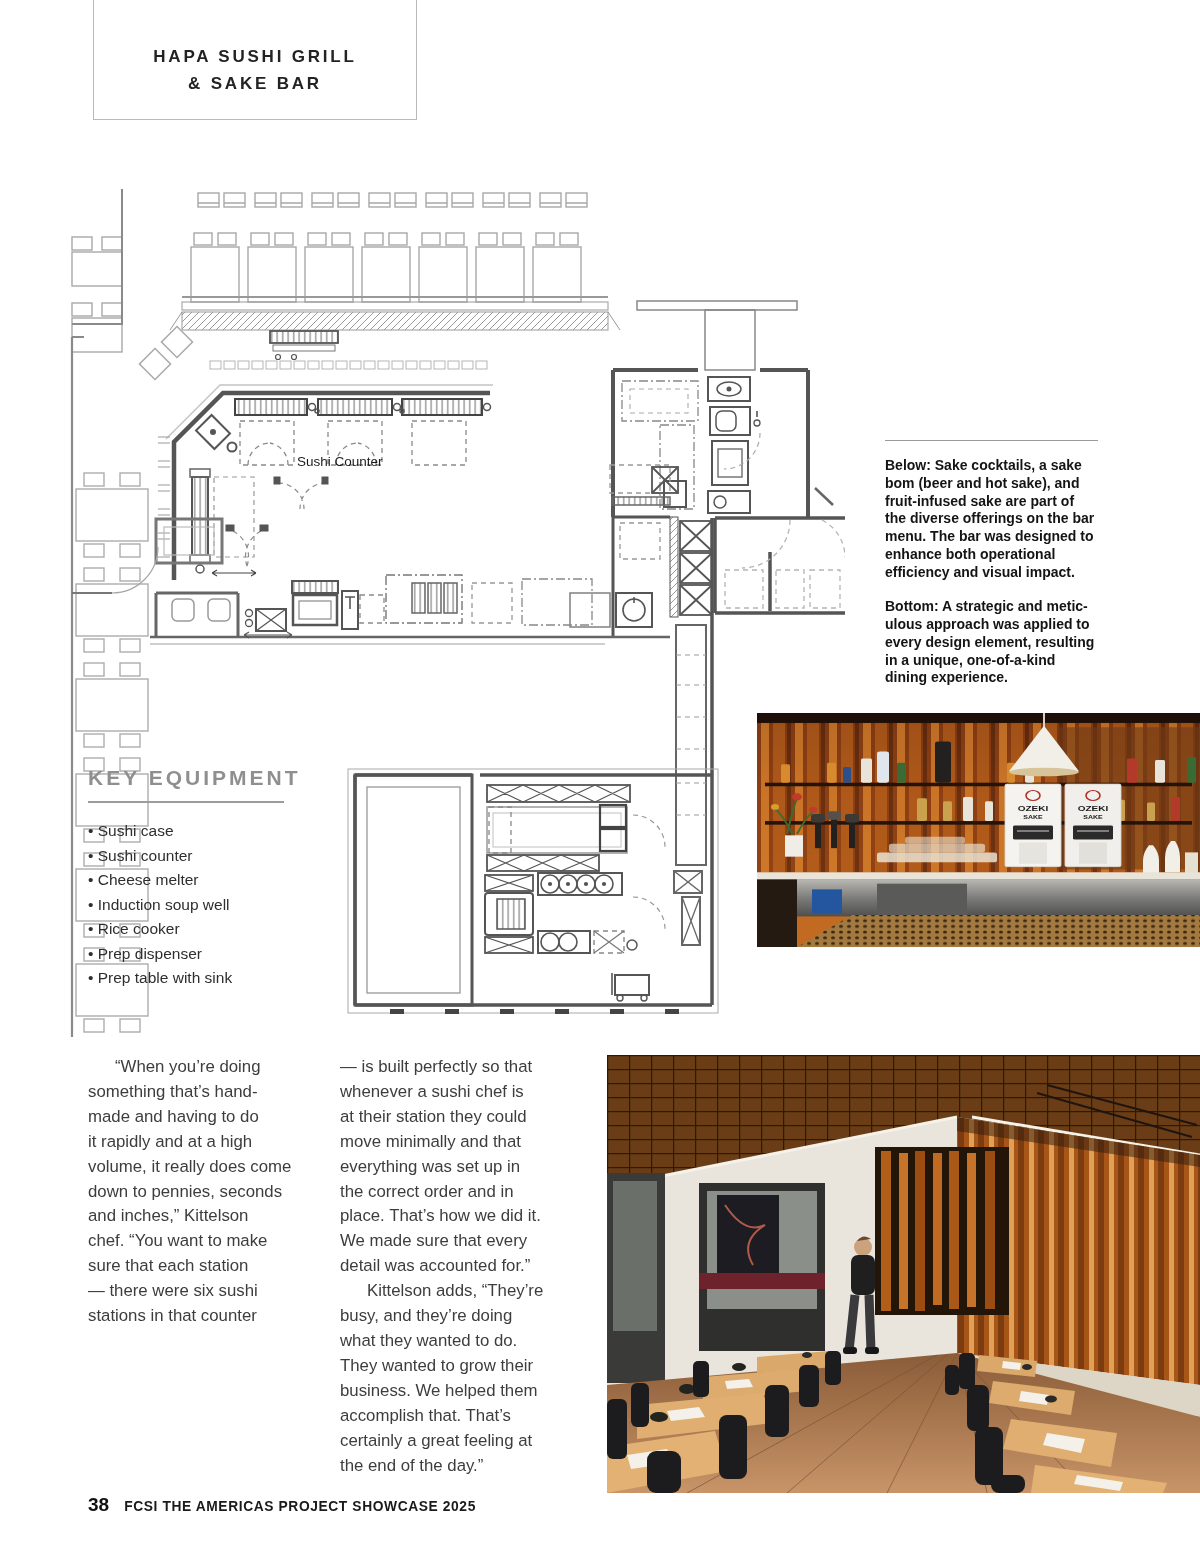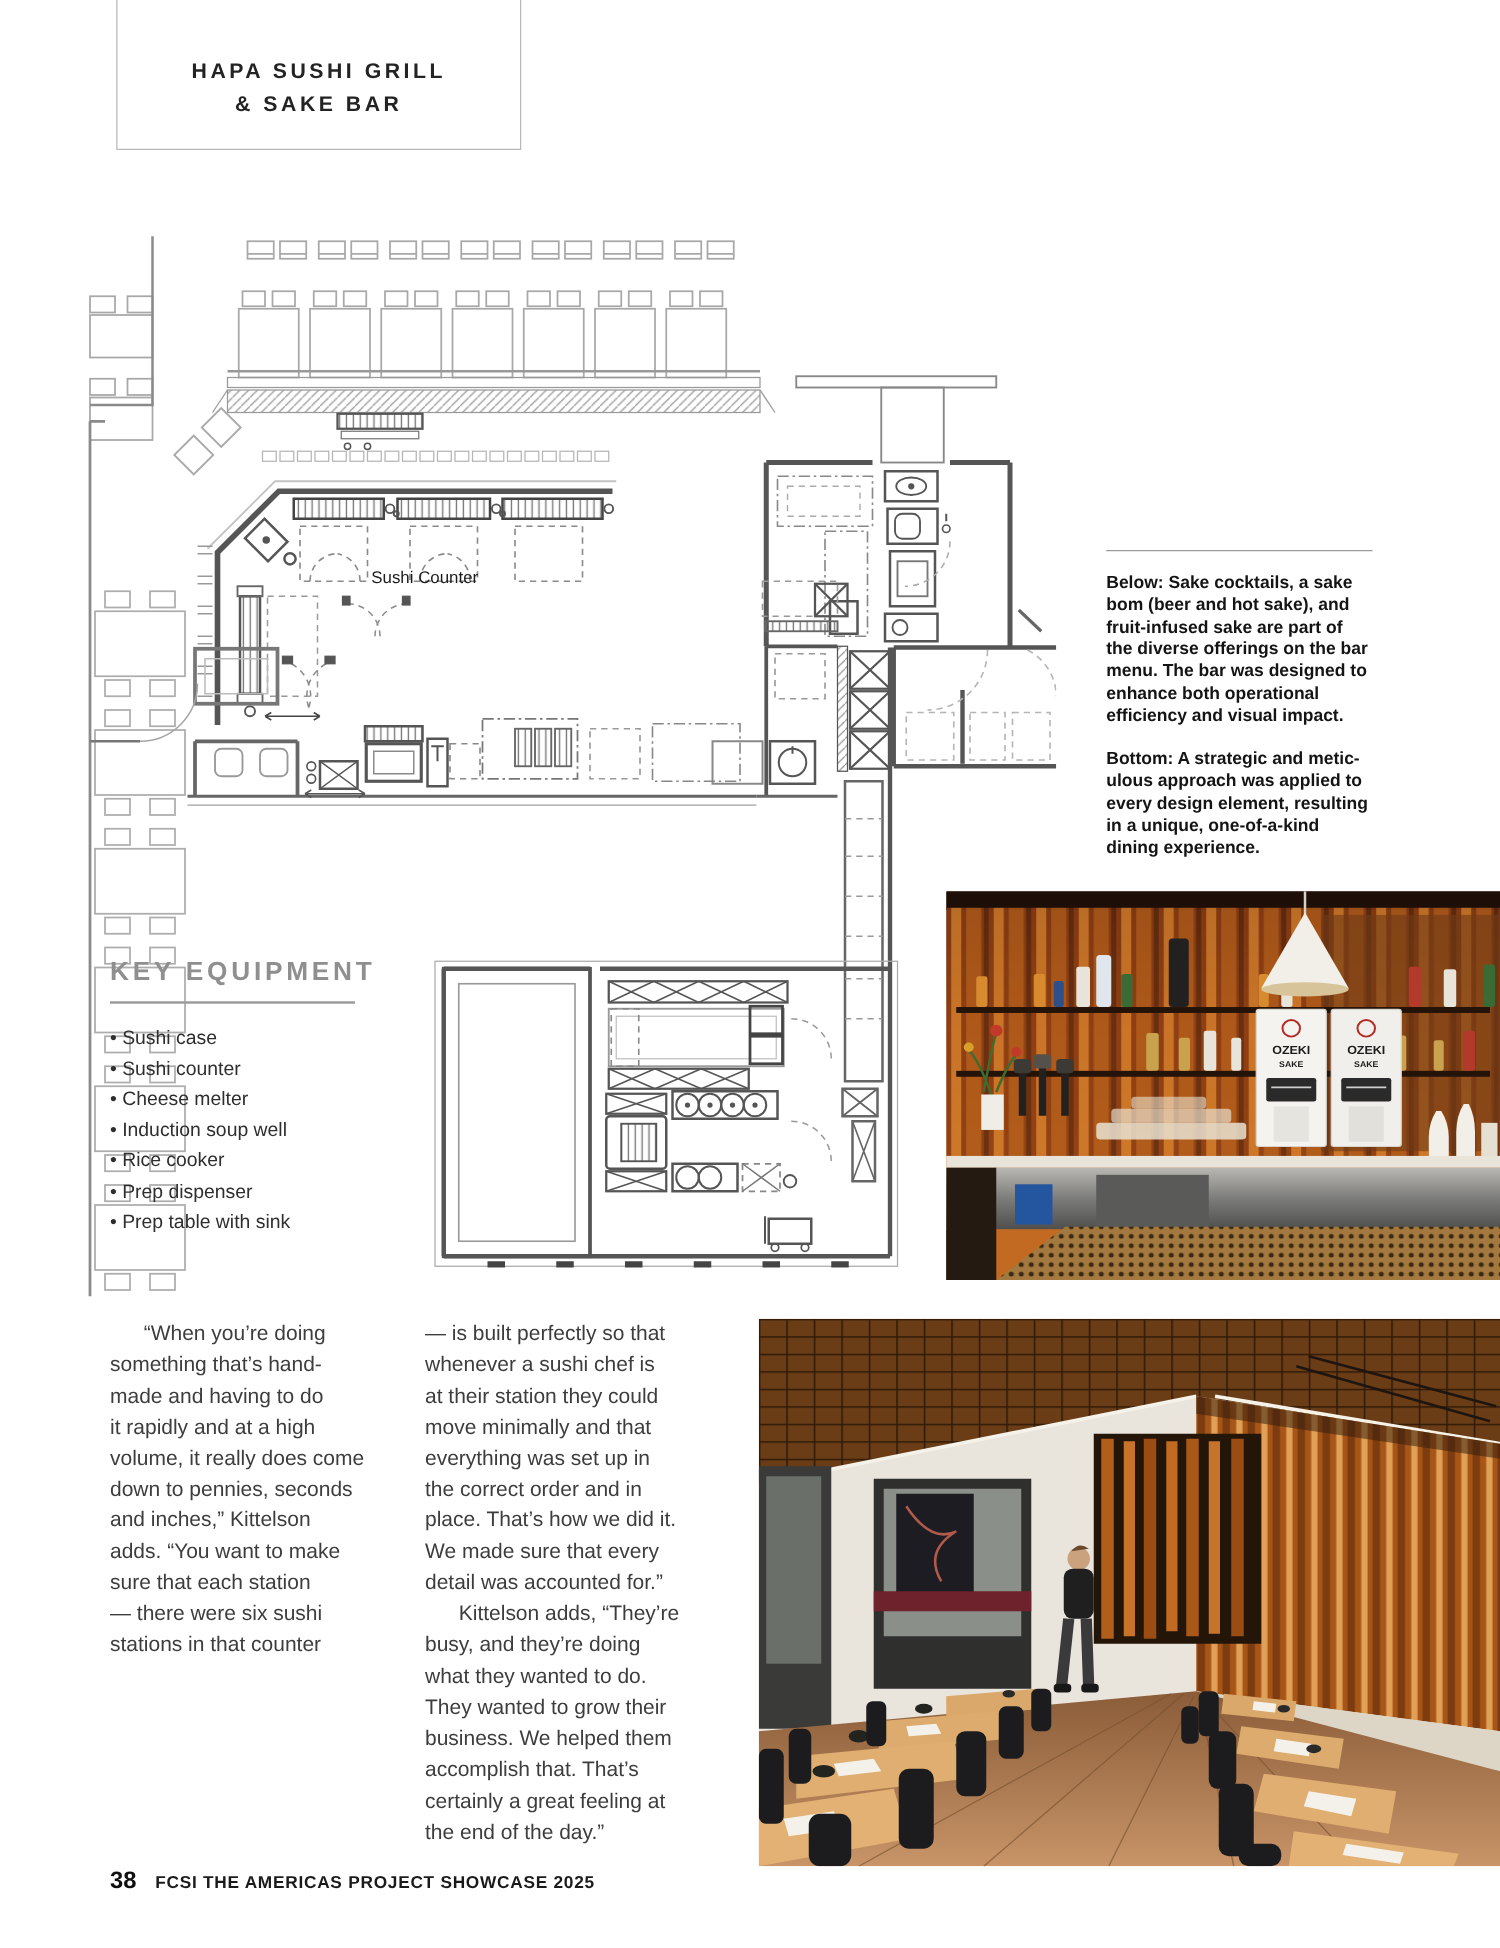--- a/index.html
+++ b/index.html
@@ -19,21 +19,21 @@
   .caption-rule{width:213px;height:1px;background:#9a9a9a;margin-bottom:16px;}
   .caption-p{font-size:14px;font-weight:700;color:#141414;line-height:1.27;
              white-space:pre-line;margin:0 0 17px 0;}
   
   .key-eq{left:88px;top:722px;width:280px;z-index:3;margin-top:44px;}
   .key-eq-h{font-size:21px;font-weight:700;letter-spacing:3px;color:#8f8f8f;}
   .key-eq-rule{width:196px;height:2px;background:#9c9c9c;margin:11px 0 16px 0;}
   .eq-item{font-size:15.5px;color:#2e2e2e;line-height:24.5px;}
   .eq-item::before{content:"\2022  ";color:#2e2e2e;}
   
-  .photo-bar{left:757px;top:713px;width:443px;height:311px;z-index:2;}
+  .photo-bar{left:757px;top:713px;width:443px;height:234px;z-index:2;}
   .photo-dining{left:607px;top:1055px;width:593px;height:438px;z-index:2;}
   .photo-bar svg,.photo-dining svg,.plan svg{display:block;width:100%;height:100%;}
   
   .col{top:1055px;z-index:3;font-size:16.8px;line-height:24.9px;color:#3d3d3d;}
   .col-1{left:88px;width:240px;}
   .col-2{left:340px;width:242px;}
   .col p{margin:0;white-space:pre-line;}
   .col p.indent{text-indent:27px;}
   
   .footer{left:88px;top:1494px;display:flex;align-items:baseline;gap:15px;z-index:3;}
@@ -522,21 +522,21 @@
 </div>
 
 <div class="abs col col-1">
   <p class="indent">“When you’re doing
 something that’s hand-
 made and having to do
 it rapidly and at a high
 volume, it really does come
 down to pennies, seconds
 and inches,” Kittelson
-adds. “You want to make
+chef. “You want to make
 sure that each station
 — there were six sushi
 stations in that counter</p>
 </div>
 <div class="abs col col-2">
   <p>— is built perfectly so that
 whenever a sushi chef is
 at their station they could
 move minimally and that
 everything was set up in

